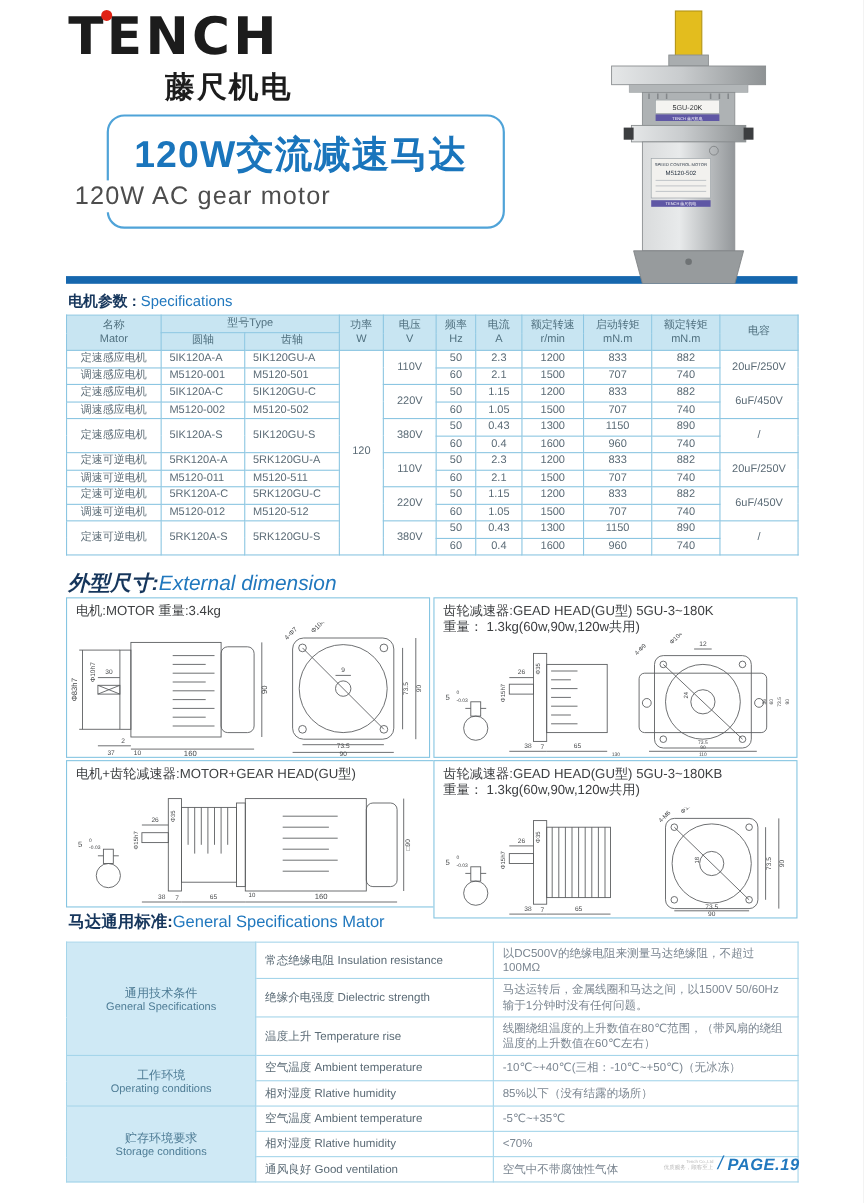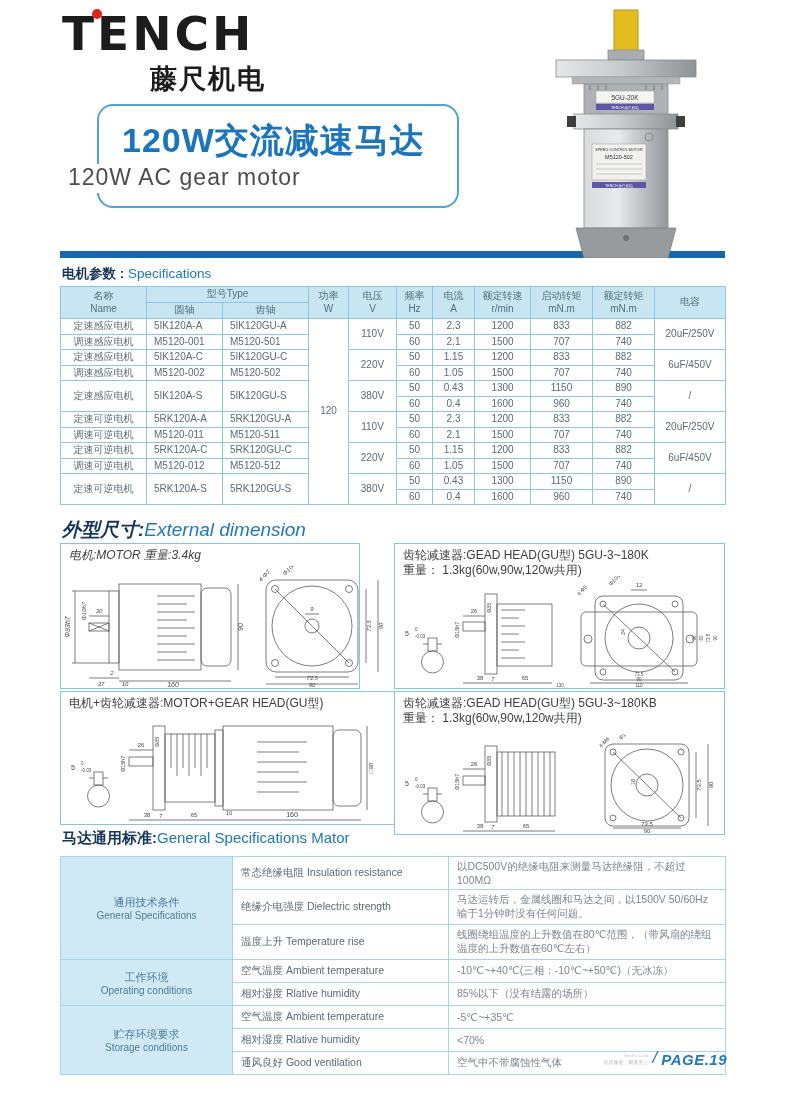--- a/index.html
+++ b/index.html
@@ -34,21 +34,21 @@
     border:1px solid #8cc6e2; font-size:10px; color:#5b6b76;
     text-align:center; padding:1px 2px; line-height:1.25; font-weight:normal;
   }
   .spec-table thead th { background:#c8e5f2; color:#50707f; height:16px; }
   .spec-table tbody td { height:14px; background:#fff; }
   .spec-table td.model { text-align:left; padding-left:7px; }
   
   .note { position:absolute; left:62px; top:501px; font-size:10.5px; color:#7f8a92; }
   
   .panel { position:absolute; border:1px solid #86c5e2; background:#fff; }
-  .p1 { left:60px;  top:543px; width:300px; height:146px;font-style:italic; }
+  .p1 { left:60px;  top:543px; width:331px; height:146px; }
   .p2 { left:394px; top:543px; width:331px; height:146px; }
   .p3 { left:60px;  top:691px; width:379px; height:134px; }
   .p4 { left:394px; top:691px; width:331px; height:144px; }
   .panel-title { padding:4px 0 0 8px; font-size:12px; color:#3d3f41; line-height:1.25; }
   .panel svg { display:block; position:absolute; left:0; bottom:0; }
   .draw line, .draw rect, .draw circle, .draw path, .draw polygon { stroke:#5a5c5e; stroke-width:0.8; fill:none; }
   .draw text { fill:#46484a; font-size:7px; stroke:none; font-family:"Liberation Sans",sans-serif; }
   .draw .t6 { font-size:6px; } .draw .t5 { font-size:5.5px; } .draw .t4 { font-size:4.5px; }
   
   .gen-table { position:absolute; left:60px; top:856px; width:665px; border-collapse:collapse; table-layout:fixed; }
@@ -147,21 +147,21 @@
         <col style="width:42px">
         <col style="width:56px">
       <col style="width:62px">
         <col style="width:62px">
         <col style="width:71px">
     </colgroup>
     <thead>
       <tr>
         <th rowspan="2">
             <div>名称</div>
-            <div>Name</div>
+            <div>Mator</div>
           </th>
         <th colspan="2">型号Type</th>
         <th rowspan="2">
             <div>功率</div>
             <div>W</div>
           </th>
         <th rowspan="2">
             <div>电压</div>
             <div>V</div>
           </th>

